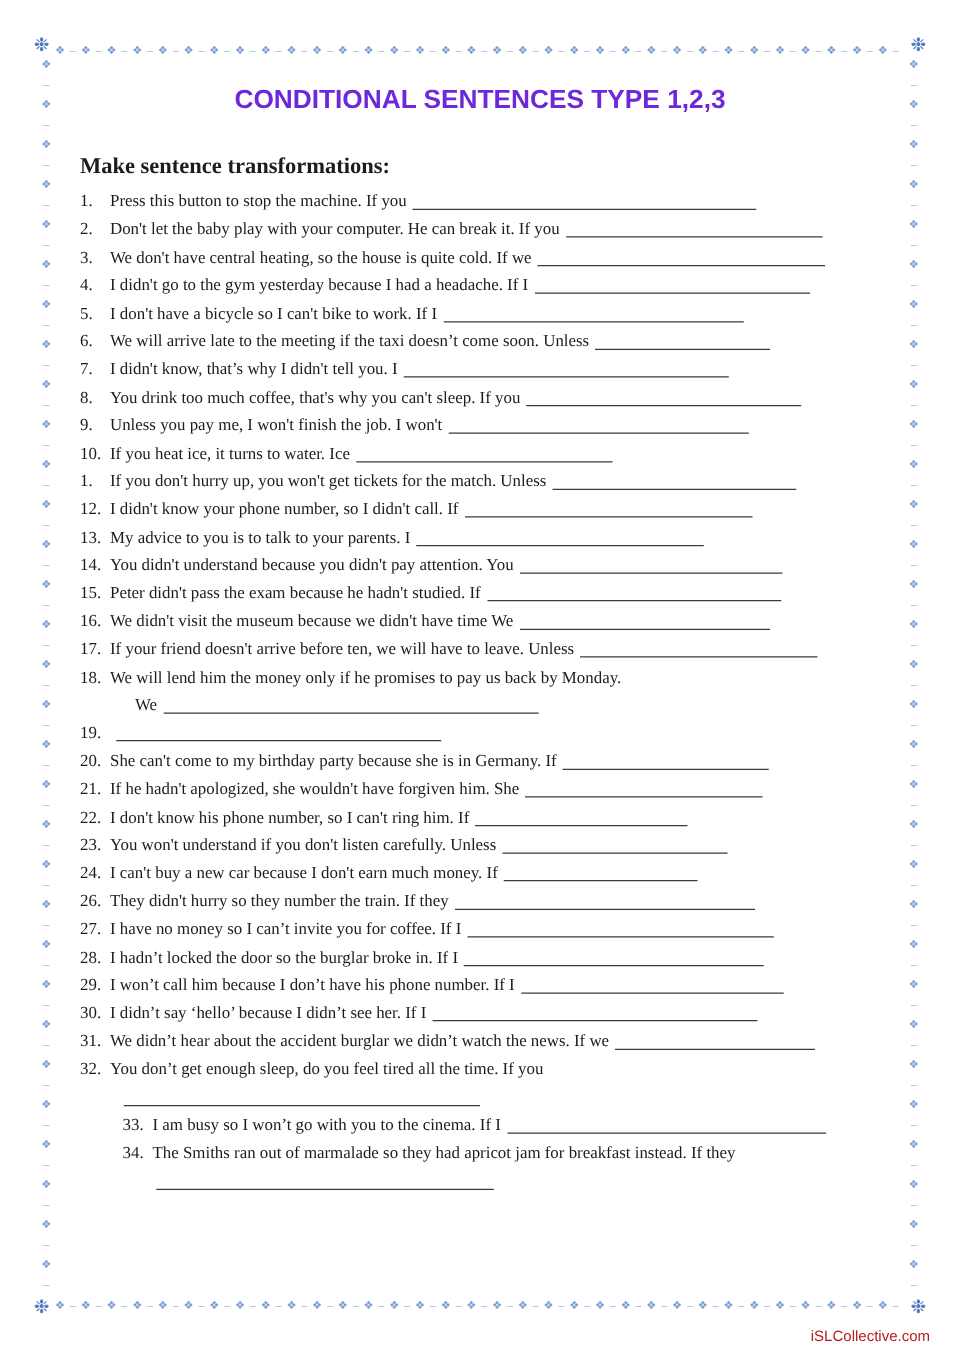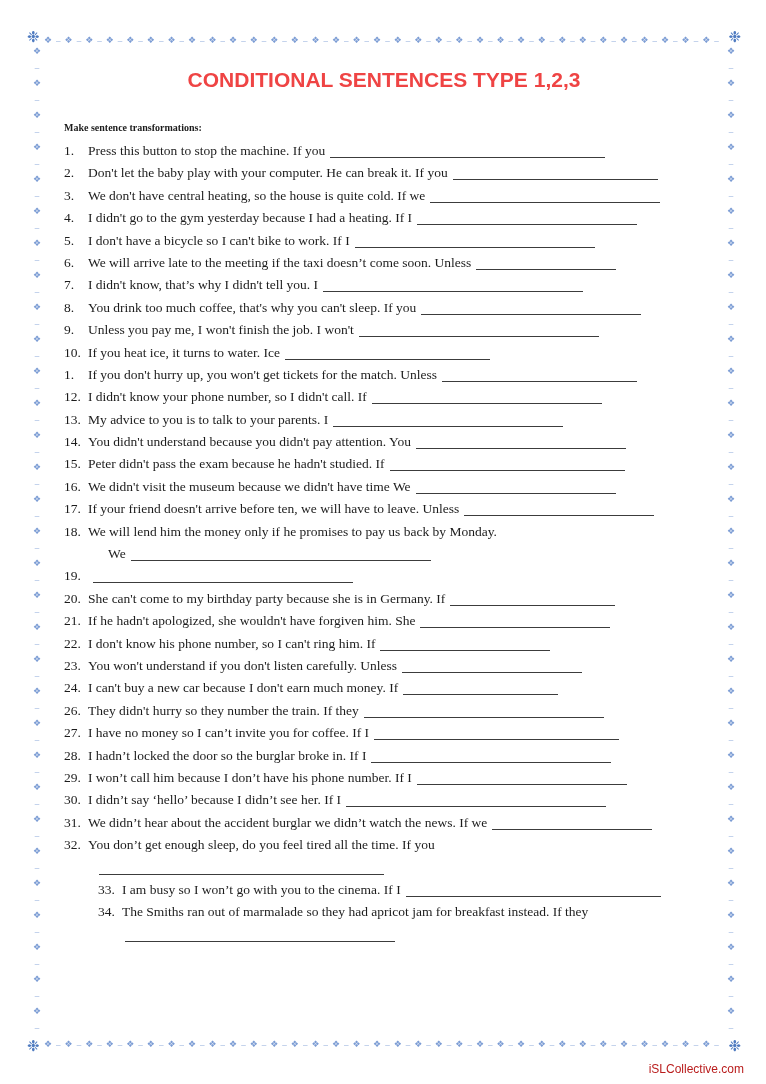--- a/index.html
+++ b/index.html
@@ -47,21 +47,21 @@
   }
   .title{
     text-align:center;
     font-family:"Liberation Sans", sans-serif;
     font-weight:700;
     font-size:21px;
     margin:0 0 30px 0;
   }
   .instructions{
     font-weight:700;
-    font-size:10px;
+    font-size:18px;
     margin:0 0 10px 0;
   }
   .items{font-size:13.5px;}
   .item-row{
     display:flex;
     align-items:flex-end;
     line-height:16px;
     margin-bottom:6.4px;
   }
   .item-row.indented{padding-left:34px;}
@@ -114,21 +114,21 @@
   <div class="border-chain border-top">❖–❖–❖–❖–❖–❖–❖–❖–❖–❖–❖–❖–❖–❖–❖–❖–❖–❖–❖–❖–❖–❖–❖–❖–❖–❖–❖–❖–❖–❖–❖–❖–❖–❖–❖–❖–❖–❖–❖–❖–❖–❖–❖–❖–❖–❖–❖–❖–❖–❖–❖–❖–❖–❖–❖–❖–❖–❖–❖–❖–❖–❖–❖–❖–❖–❖–❖–❖–❖–❖–❖–❖–❖–❖–❖–❖–❖–❖–❖–❖–❖–❖–❖–❖–❖–❖–❖–❖–❖–❖</div>
   <div class="border-chain border-bottom">❖–❖–❖–❖–❖–❖–❖–❖–❖–❖–❖–❖–❖–❖–❖–❖–❖–❖–❖–❖–❖–❖–❖–❖–❖–❖–❖–❖–❖–❖–❖–❖–❖–❖–❖–❖–❖–❖–❖–❖–❖–❖–❖–❖–❖–❖–❖–❖–❖–❖–❖–❖–❖–❖–❖–❖–❖–❖–❖–❖–❖–❖–❖–❖–❖–❖–❖–❖–❖–❖–❖–❖–❖–❖–❖–❖–❖–❖–❖–❖–❖–❖–❖–❖–❖–❖–❖–❖–❖–❖</div>
   <div class="border-chain border-left">❖–❖–❖–❖–❖–❖–❖–❖–❖–❖–❖–❖–❖–❖–❖–❖–❖–❖–❖–❖–❖–❖–❖–❖–❖–❖–❖–❖–❖–❖–❖–❖–❖–❖–❖–❖–❖–❖–❖–❖–❖–❖–❖–❖–❖–❖–❖–❖–❖–❖–❖–❖–❖–❖–❖–❖–❖–❖–❖–❖–❖–❖–❖–❖–❖–❖–❖–❖–❖–❖–❖–❖–❖–❖–❖–❖–❖–❖–❖–❖</div>
   <div class="border-chain border-right">❖–❖–❖–❖–❖–❖–❖–❖–❖–❖–❖–❖–❖–❖–❖–❖–❖–❖–❖–❖–❖–❖–❖–❖–❖–❖–❖–❖–❖–❖–❖–❖–❖–❖–❖–❖–❖–❖–❖–❖–❖–❖–❖–❖–❖–❖–❖–❖–❖–❖–❖–❖–❖–❖–❖–❖–❖–❖–❖–❖–❖–❖–❖–❖–❖–❖–❖–❖–❖–❖–❖–❖–❖–❖–❖–❖–❖–❖–❖–❖</div>
   <span class="corner-ornament corner-tl">❉</span>
   <span class="corner-ornament corner-tr">❉</span>
   <span class="corner-ornament corner-bl">❉</span>
   <span class="corner-ornament corner-br">❉</span>
 
   <div class="content">
-    <h1 class="title" style="color: #ef4444;">CONDITIONAL SENTENCES TYPE 1,2,3</h1>
+    <h1 class="title" style="color: #6d28d9;">CONDITIONAL SENTENCES TYPE 1,2,3</h1>
     <p class="instructions">Make sentence transformations:</p>
     <div class="items" id="items">
   <div class="item-row">
     <span class="item-num">1.</span>
     <span class="item-text">Press this button to stop the machine.  If you</span>
     <span class="blank" style="max-width: 275px;"></span>
   </div>
 
   <div class="item-row">
     <span class="item-num">2.</span>
@@ -137,21 +137,21 @@
   </div>
 
   <div class="item-row">
     <span class="item-num">3.</span>
     <span class="item-text">We don't have central heating, so the house is quite cold. If we</span>
     <span class="blank" style="max-width: 230px;"></span>
   </div>
 
   <div class="item-row">
     <span class="item-num">4.</span>
-    <span class="item-text">I didn't go to the gym yesterday because I had a heating.  If I</span>
+    <span class="item-text">I didn't go to the gym yesterday because I had a headache.  If I</span>
     <span class="blank" style="max-width: 220px;"></span>
   </div>
 
   <div class="item-row">
     <span class="item-num">5.</span>
     <span class="item-text">I don't have a bicycle so I can't bike to work. If I</span>
     <span class="blank" style="max-width: 240px;"></span>
   </div>
 
   <div class="item-row">

